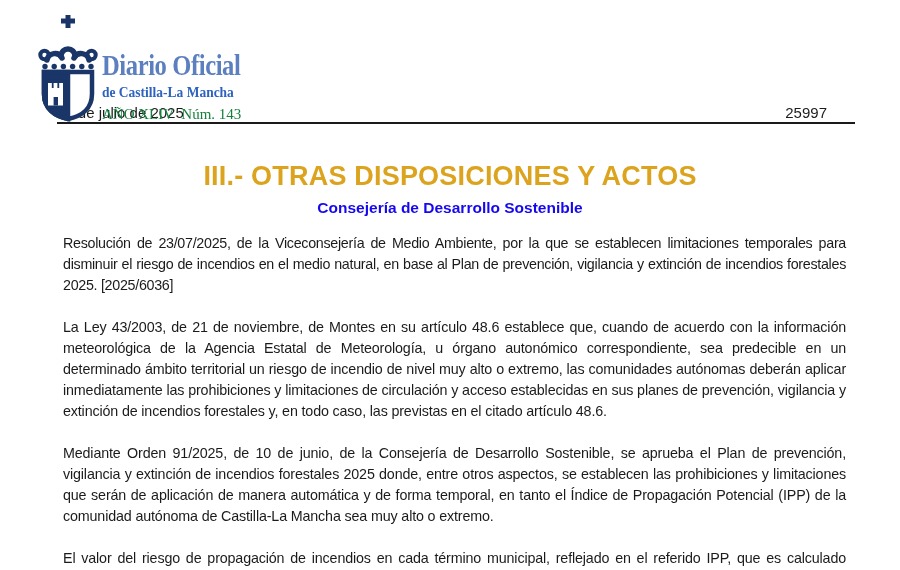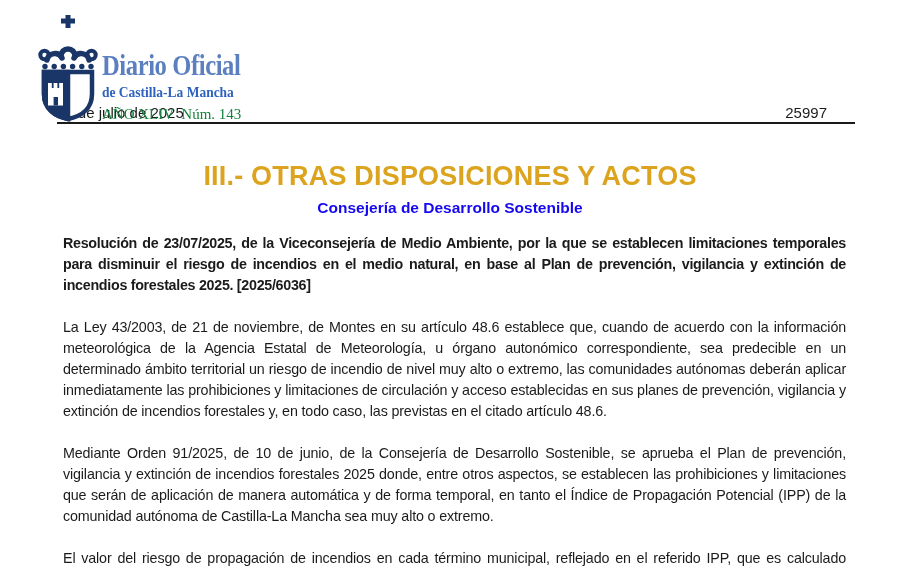--- a/index.html
+++ b/index.html
@@ -115,21 +115,21 @@
     font-size: 14.3px;
     line-height: 21px;
     color: #1b1b1b;
     text-align: justify;
     letter-spacing: -0.15px;
   }
   .article p {
     margin: 0 0 21px 0;
   }
   .article p.headline {
-    font-weight: bold;
+    font-weight: normal;
     letter-spacing: -0.3px;
   }
 </style>
 </head>
 <body>
 
 <div class="page">
 
   <div class="header-rule"></div>
 

